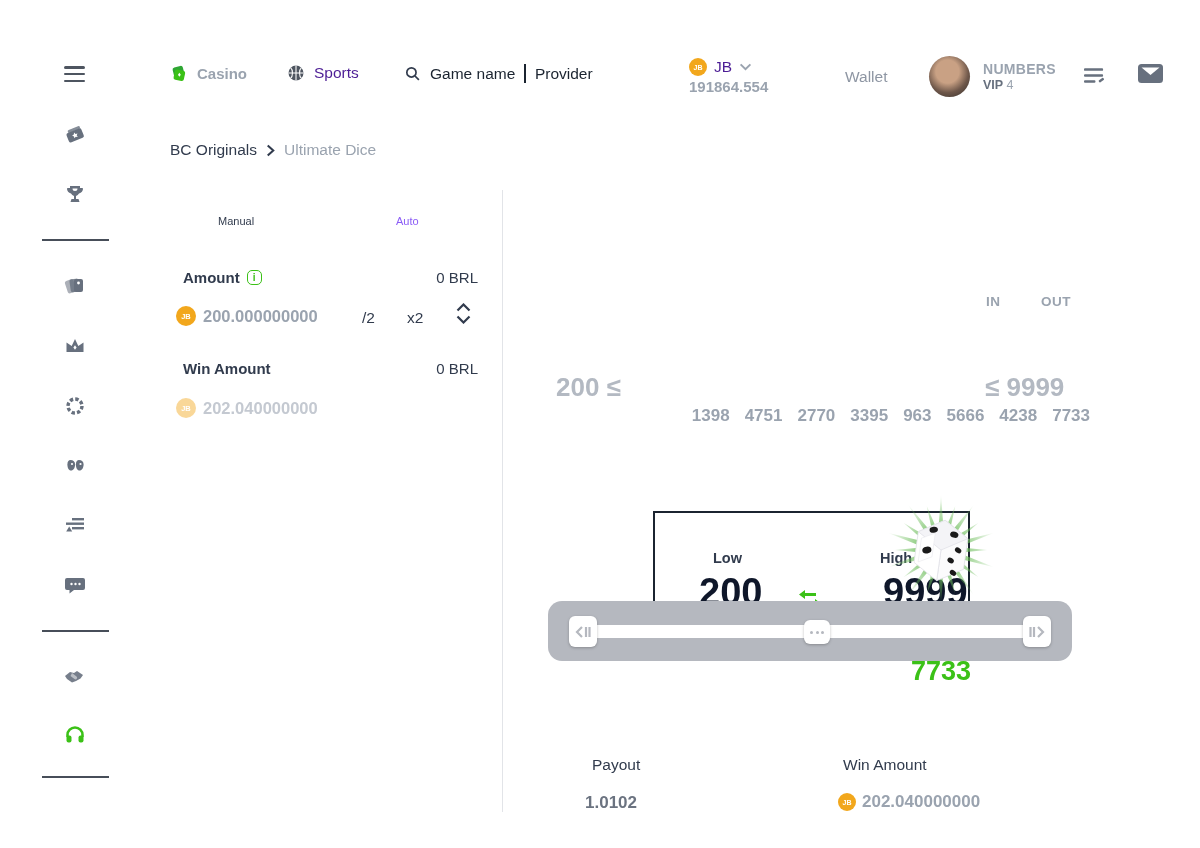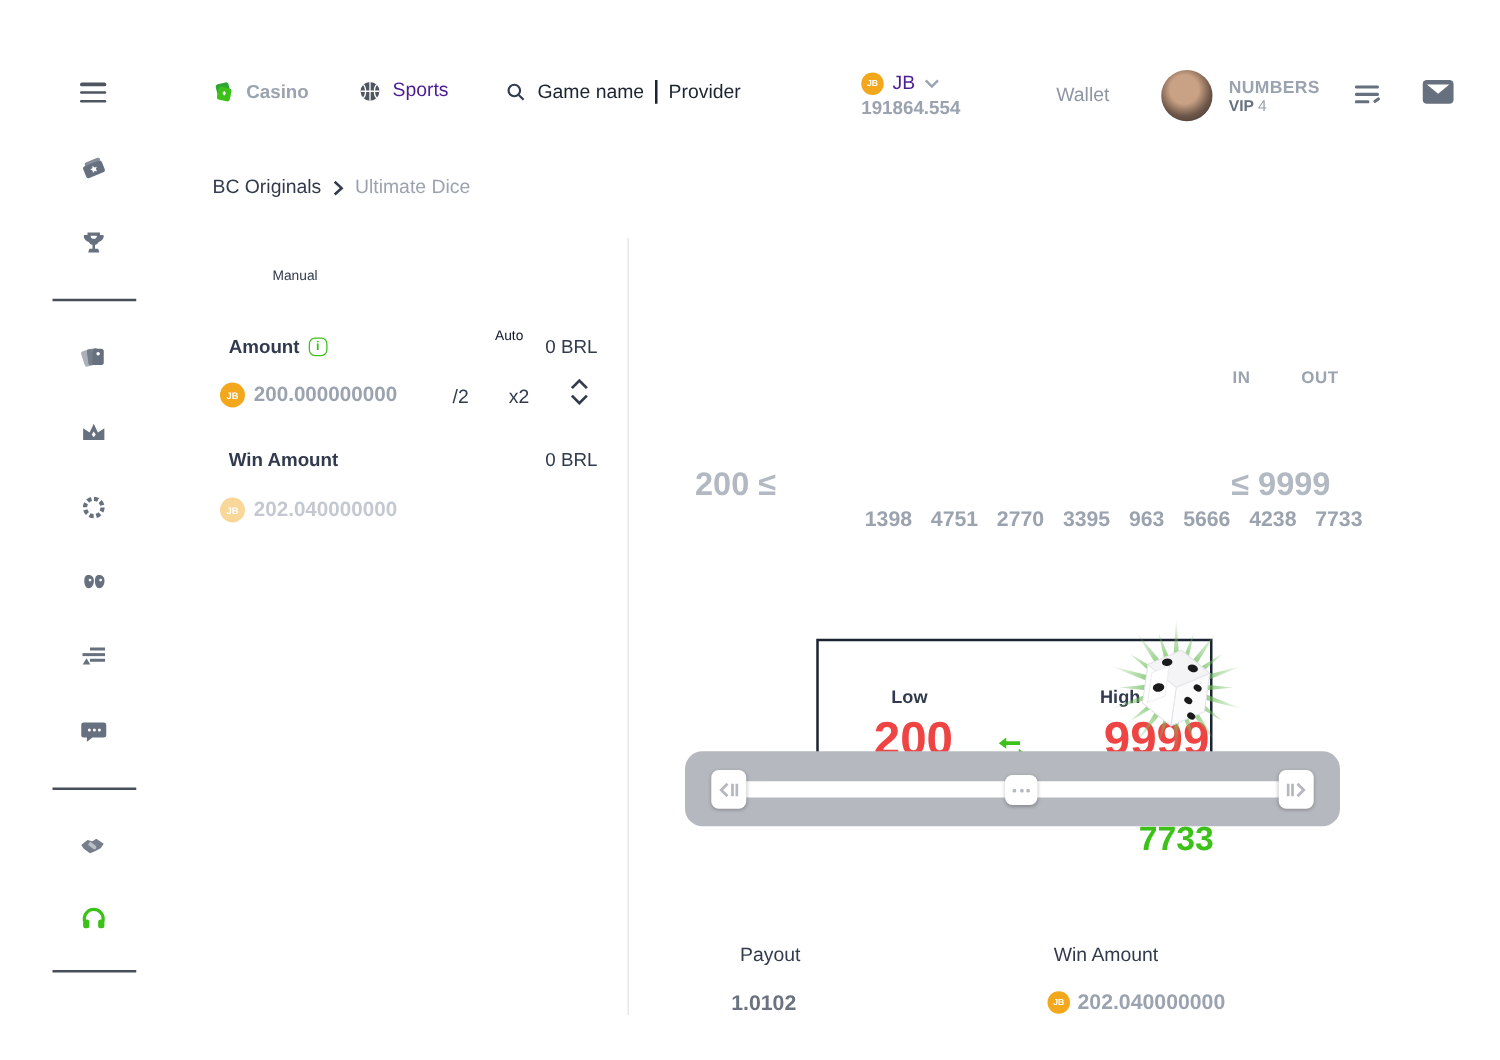--- a/index.html
+++ b/index.html
@@ -38,21 +38,21 @@
   .crumb .p { color:#313b4d; }
   .crumb .c { color:#9aa3af; }
 
   
   .game-clip { position:absolute; left:0; top:190px; width:1200px; height:622px; overflow:hidden; }
   .v-divider { position:absolute; left:502px; top:0; width:1px; height:622px; background:#e2e4e8; }
 
   
   .tab { font-size:11px; font-weight:normal; cursor:pointer; }
   .tab.active { color:#313b4d; }
-  .tab.inactive { color:#0f172a;margin-top:48px; }
+  .tab.inactive { color:#8b5cf6; }
   .field-label { color:#313b4d; font-size:15px; font-weight:bold; }
   .field-fiat { color:#313b4d; font-size:15px; }
   .amt-value { color:#9aa3af; font-size:16.5px; font-weight:bold; }
   .amt-value.faded { color:#c4c9d1; }
   .mini-btn { color:#313b4d; font-size:15.5px; cursor:pointer; }
   .roll-btn { position:absolute; left:170px; top:486px; width:316px; text-align:center;
     color:#b3b9c2; font-size:16px; font-weight:bold; cursor:pointer; background:none; border:none;
     font-family:"Liberation Sans", sans-serif; }
 
   
@@ -65,21 +65,21 @@
     color:#9aa3af; font-size:17px; font-weight:bold; }
   .inout { color:#9aa3af; font-size:13.5px; font-weight:bold; letter-spacing:.5px; }
   .bound { color:#b3b9c2; font-size:26px; font-weight:bold; }
 
   .choose-box { position:absolute; left:653px; top:321px; width:317px; height:131px;
     border:2.5px solid #1b2430; background:#fff; overflow:hidden; }
   .choose-title { position:absolute; left:0; top:10px; width:100%; text-align:center;
     color:#5b6472; font-size:15px; font-weight:bold; letter-spacing:.4px;
     display:flex; align-items:center; justify-content:center; gap:8px; }
   .lh-label { position:absolute; top:37px; color:#313b4d; font-size:14.5px; font-weight:bold; }
-  .lh-value { position:absolute; top:58px; color:#ef4444; font-size:38px; font-weight:bold;text-align:right; }
+  .lh-value { position:absolute; top:58px; color:#0f172a; font-size:38px; font-weight:bold;text-align:right; }
 
   .result-num { position:absolute; left:881px; top:466px; width:120px; text-align:center;
     color:#3bc117; font-size:27px; font-weight:bold; }
 
   .slider { position:absolute; left:548px; top:601px; width:524px; height:60px;
     background:#b5b8bf; border-radius:14px; }
   .slider-rail { position:absolute; left:30px; right:30px; top:24px; height:13px;
     background:#fff; border-radius:7px; }
   .handle { position:absolute; background:#fff; border-radius:6px;
     box-shadow:0 1px 3px rgba(0,0,0,.25); display:flex; align-items:center; justify-content:center; cursor:grab; }

